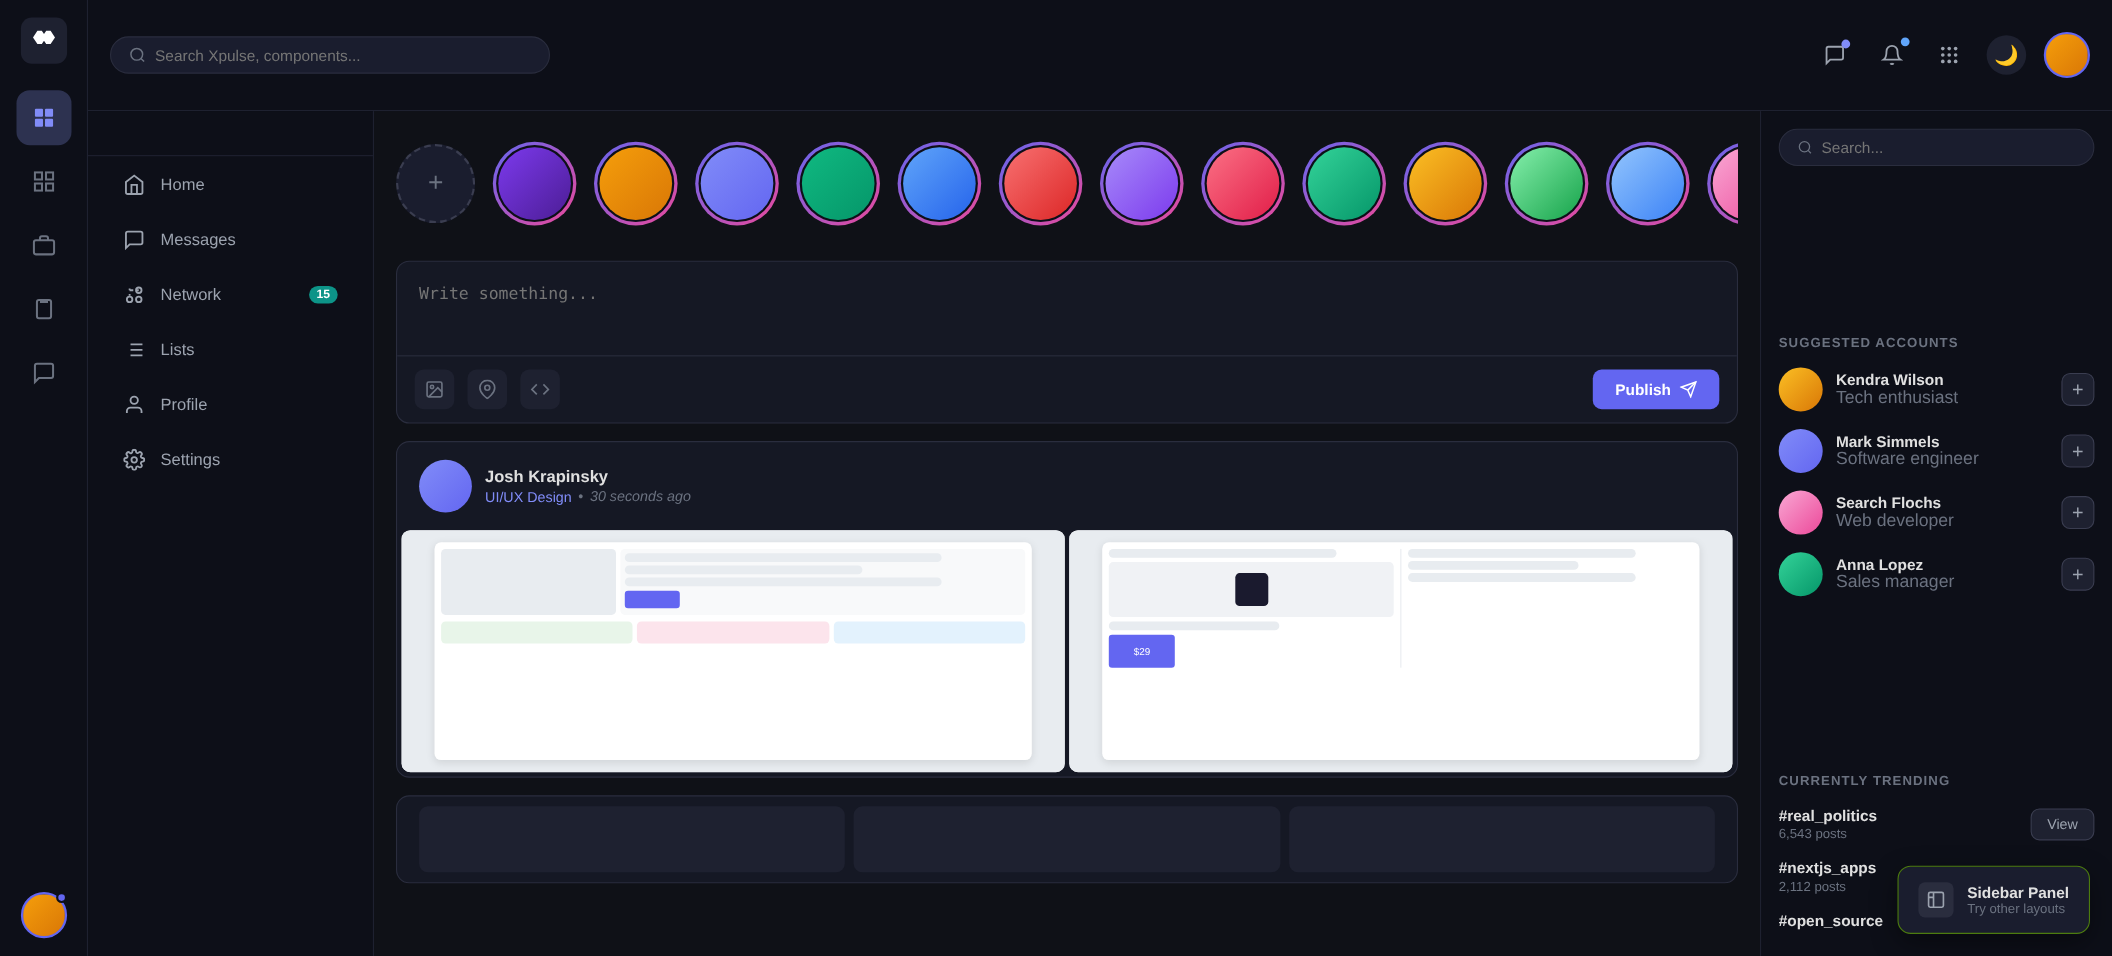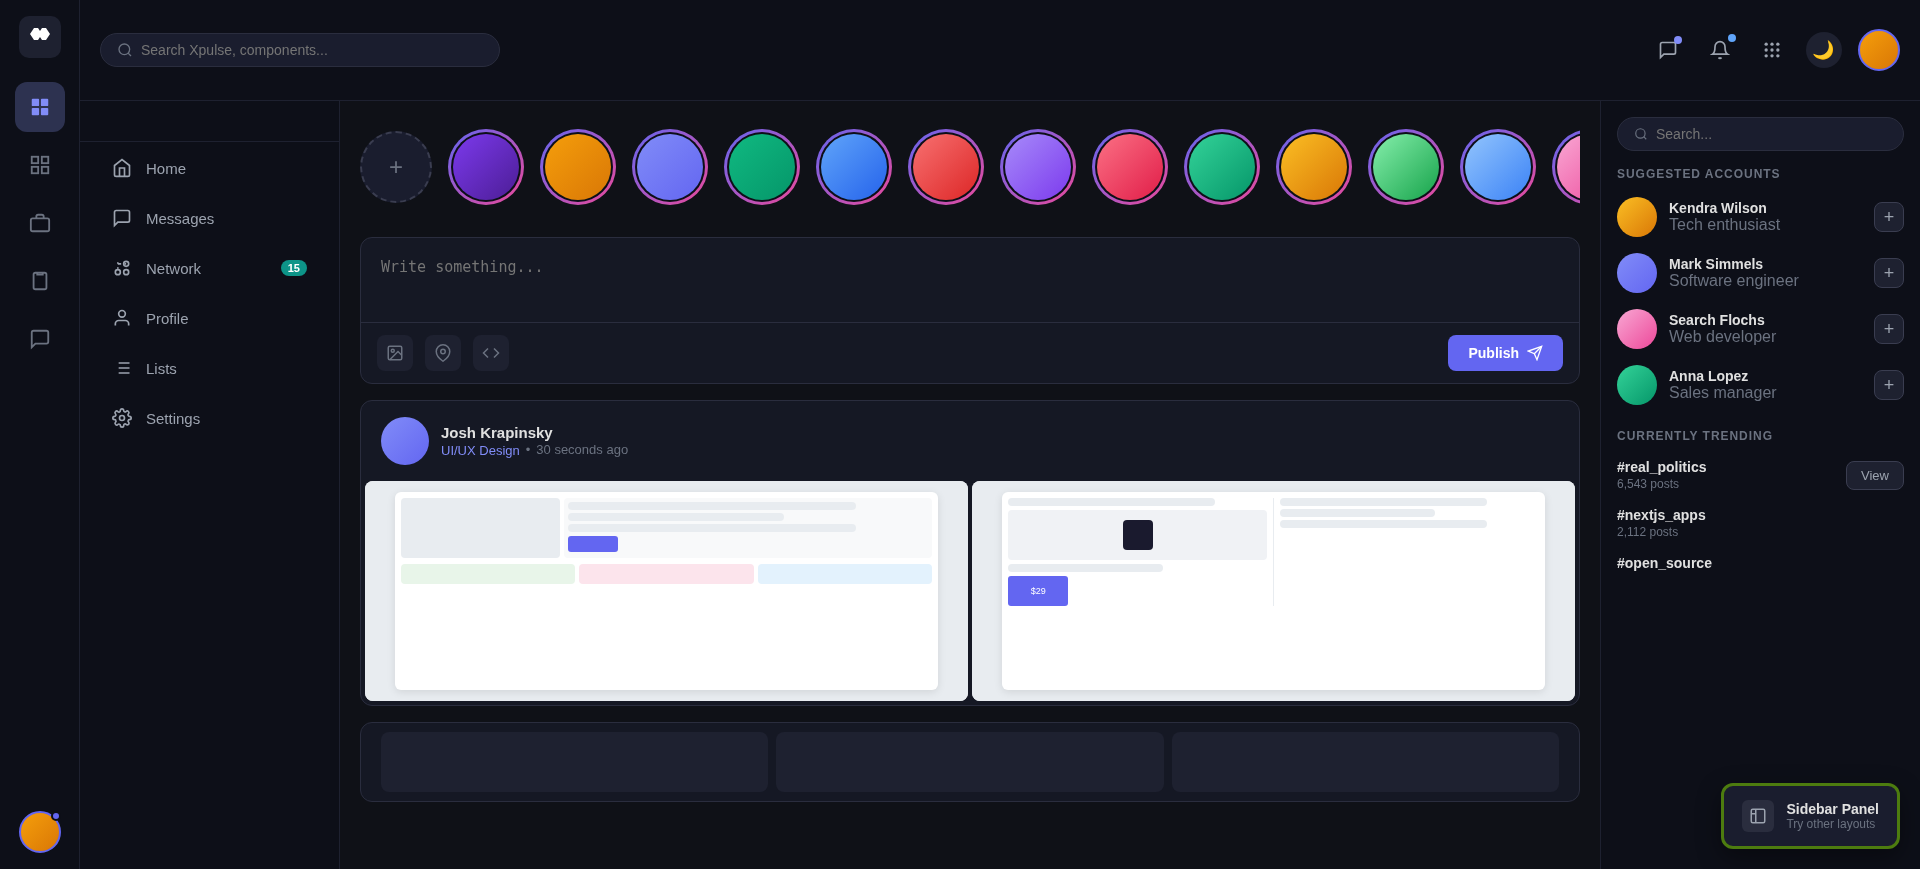--- a/index.html
+++ b/index.html
@@ -284,21 +284,21 @@
       gap: 12px;
     }
     .post-avatar {
       width: 48px; height: 48px;
       border-radius: 50%;
       flex-shrink: 0;
     }
     .post-meta { flex: 1; }
     .post-name { font-weight: 600; color: #e0e0e0; font-size: 15px; }
     .post-sub { color: #818cf8; font-size: 13px; margin-top: 2px; }
-    .post-time { color: #6b7280; font-size: 13px; }
+    .post-time { color: #6b7280; font-size: 13px; font-style: italic; }
     .post-images {
       display: grid;
       grid-template-columns: 1fr 1fr;
       gap: 4px;
       padding: 0 4px 4px;
     }
     .post-image {
       height: 220px;
       background: #f0f2f5;
       border-radius: 8px;
@@ -310,20 +310,21 @@
     .right-sidebar {
       width: 320px;
       background: #0d0f18;
       border-left: 1px solid #1e2130;
       padding: 16px;
       flex-shrink: 0;
       overflow-y: auto;
       display: flex;
       flex-direction: column;
       gap: 16px;
+      justify-content: space-between;
     }
     .right-search {
       background: #1a1d2e;
       border: 1px solid #2a2d3e;
       border-radius: 24px;
       display: flex;
       align-items: center;
       padding: 8px 16px;
       gap: 8px;
       color: #6b7280;
@@ -381,21 +382,21 @@
       font-size: 13px;
       cursor: pointer;
     }
 
     
     .sidebar-panel-popup {
       position: fixed;
       bottom: 20px;
       right: 20px;
       background: #1a1d2e;
-      border: 3px solid #4d7c0f;
+      border: 1px solid #4d7c0f;
       border-radius: 12px;
       padding: 14px 18px;
       display: flex;
       align-items: center;
       gap: 12px;
       cursor: pointer;
       box-shadow: 0 8px 24px rgba(0,0,0,0.4);
     }
     .sidebar-panel-popup-icon {
       width: 32px; height: 32px;
@@ -578,30 +579,30 @@
               <circle cx="17" cy="7" r="3"></circle>
               <circle cx="7" cy="17" r="3"></circle>
               <circle cx="17" cy="17" r="3"></circle>
               <path d="M7 7h4m4 0h2M7 7V5m0 6v2"></path>
             </svg>
           <span>Network</span>
           <span class="nav-badge-teal">15</span>
         </div>
         <div class="nav-item">
           <svg viewBox="0 0 24 24" fill="none" stroke="currentColor" stroke-width="2">
+              <path d="M8 6h13M8 12h13M8 18h13M3 6h.01M3 12h.01M3 18h.01"></path>
+            </svg>
+          <span>Lists</span>
+        </div>
+        <div class="nav-item">
+          <svg viewBox="0 0 24 24" fill="none" stroke="currentColor" stroke-width="2">
               <path d="M20 21v-2a4 4 0 00-4-4H8a4 4 0 00-4 4v2"></path>
               <circle cx="12" cy="7" r="4"></circle>
             </svg>
           <span>Profile</span>
-        </div>
-        <div class="nav-item">
-          <svg viewBox="0 0 24 24" fill="none" stroke="currentColor" stroke-width="2">
-              <path d="M8 6h13M8 12h13M8 18h13M3 6h.01M3 12h.01M3 18h.01"></path>
-            </svg>
-          <span>Lists</span>
         </div>
         <div class="nav-item">
           <svg viewBox="0 0 24 24" fill="none" stroke="currentColor" stroke-width="2">
               <circle cx="12" cy="12" r="3"></circle>
               <path d="M19.4 15a1.65 1.65 0 00.33 1.82l.06.06a2 2 0 010 2.83 2 2 0 01-2.83 0l-.06-.06a1.65 1.65 0 00-1.82-.33 1.65 1.65 0 00-1 1.51V21a2 2 0 01-4 0v-.09A1.65 1.65 0 009 19.4a1.65 1.65 0 00-1.82.33l-.06.06a2 2 0 01-2.83-2.83l.06-.06A1.65 1.65 0 004.68 15a1.65 1.65 0 00-1.51-1H3a2 2 0 010-4h.09A1.65 1.65 0 004.6 9a1.65 1.65 0 00-.33-1.82l-.06-.06a2 2 0 012.83-2.83l.06.06A1.65 1.65 0 009 4.68a1.65 1.65 0 001-1.51V3a2 2 0 014 0v.09a1.65 1.65 0 001 1.51 1.65 1.65 0 001.82-.33l.06-.06a2 2 0 012.83 2.83l-.06.06A1.65 1.65 0 0019.4 9a1.65 1.65 0 001.51 1H21a2 2 0 010 4h-.09a1.65 1.65 0 00-1.51 1z"></path>
             </svg>
           <span>Settings</span>
         </div>
       </nav>
     </div>

